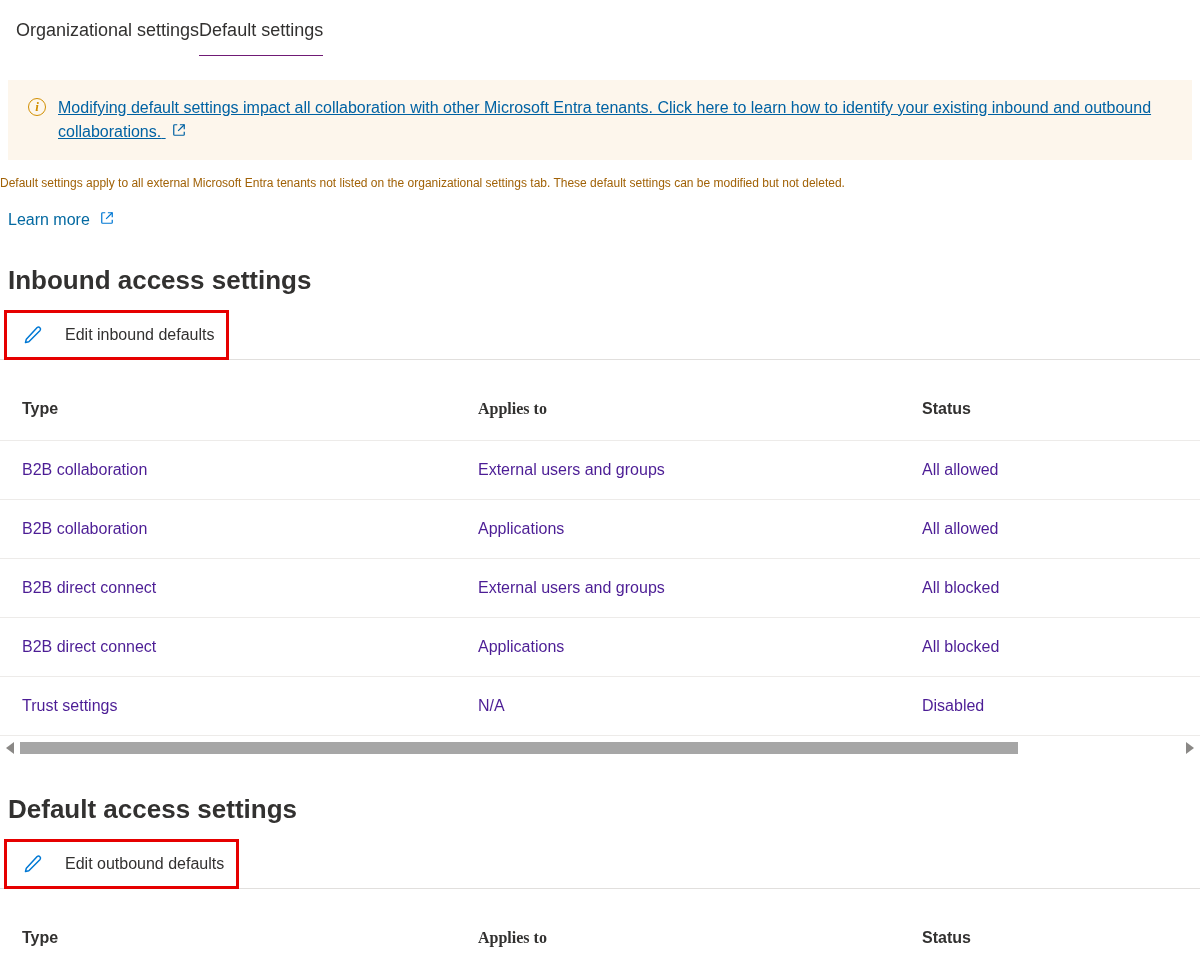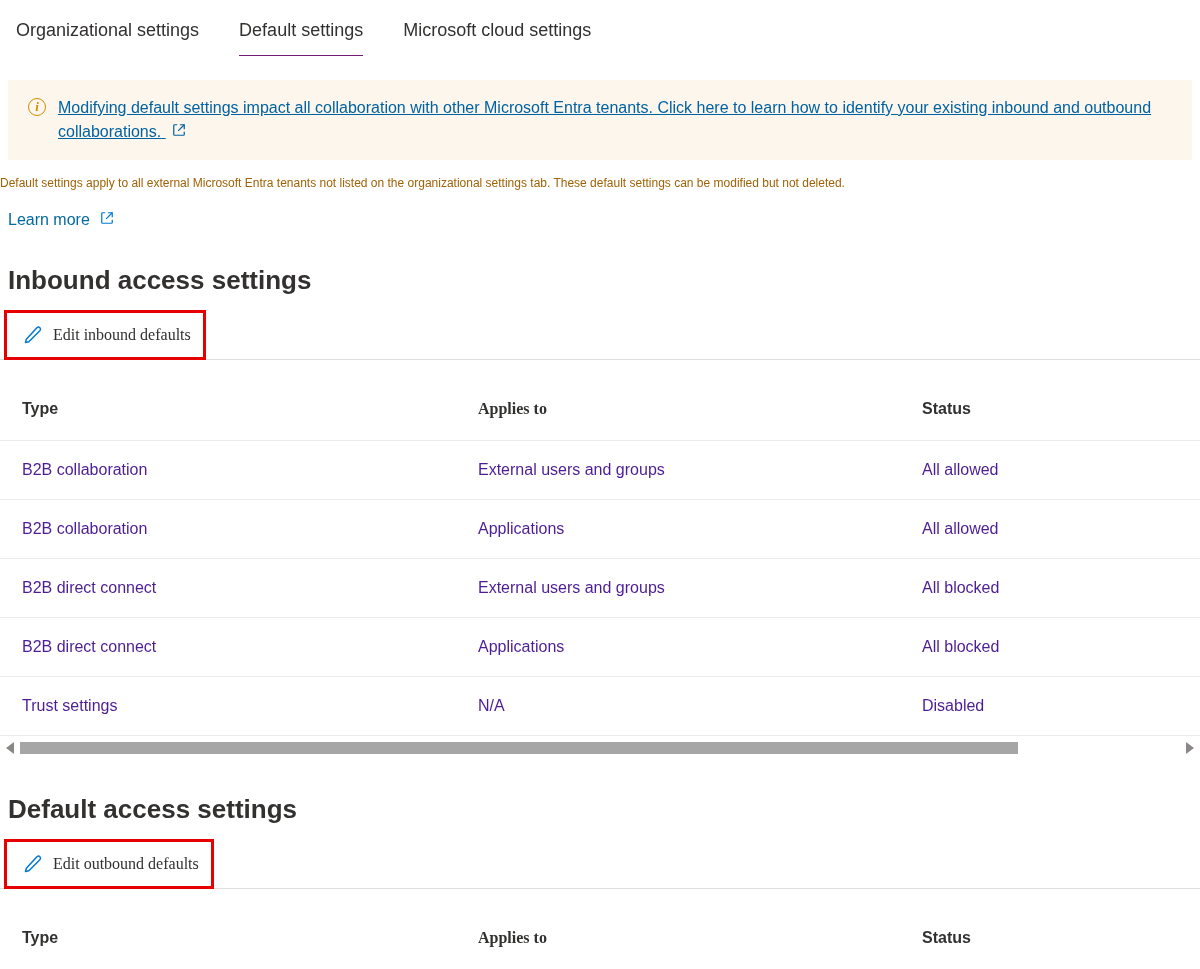--- a/index.html
+++ b/index.html
@@ -11,21 +11,20 @@
       font-family: "Segoe UI", -apple-system, BlinkMacSystemFont, sans-serif;
       font-size: 14px;
       color: #323130;
       background: #ffffff;
       padding: 0;
       width: 1200px;
     }
     .tabs {
       display: flex;
       padding: 20px 16px 0 16px;
-      gap: 40px;
       border-bottom: none;
     }
     .tab {
       padding-bottom: 12px;
       font-size: 18px;
       color: #323130;
       cursor: pointer;
       border-bottom: 3px solid transparent;
     }
     .tab.active {
@@ -82,26 +81,25 @@
       margin-top: 15px;
     }
     .section-heading {
       font-size: 26px;
       font-weight: 700;
       padding: 36px 8px 14px 8px;
     }
     .edit-link-wrap {
       display: inline-flex;
       align-items: center;
-      gap: 10px;
+      gap: 22px;
       padding: 12px 12px 12px 16px;
       border: 3px solid #e60000;
       margin-left: 4px;
       cursor: pointer;
-      font-family: Liberation Serif, serif;
     }
     .pencil-icon svg {
       width: 20px;
       height: 20px;
       display: block;
     }
     .edit-link-text {
       font-size: 16px;
       color: #323130;
     }
@@ -161,21 +159,20 @@
   </style>
 </head>
 <body>
 
 
 
 
 <div class="tabs">
   <div class="tab">Organizational settings</div>
   <div class="tab active">Default settings</div>
-  <div class="tab">Microsoft cloud settings</div>
 </div>
 
 
 <div class="info-banner">
   <div class="info-icon">i</div>
   <a class="info-link">
     <span>Modifying default settings impact all collaboration with other Microsoft Entra tenants. Click here to learn how to identify your existing inbound and outbound collaborations.</span>
     <span class="ext-icon">
       <svg width="14" height="14" viewBox="0 0 16 16" fill="none" stroke="#0062a3" stroke-width="1.4">
         <path d="M6 2 H3 a1 1 0 0 0 -1 1 V13 a1 1 0 0 0 1 1 H13 a1 1 0 0 0 1 -1 V10"></path>

